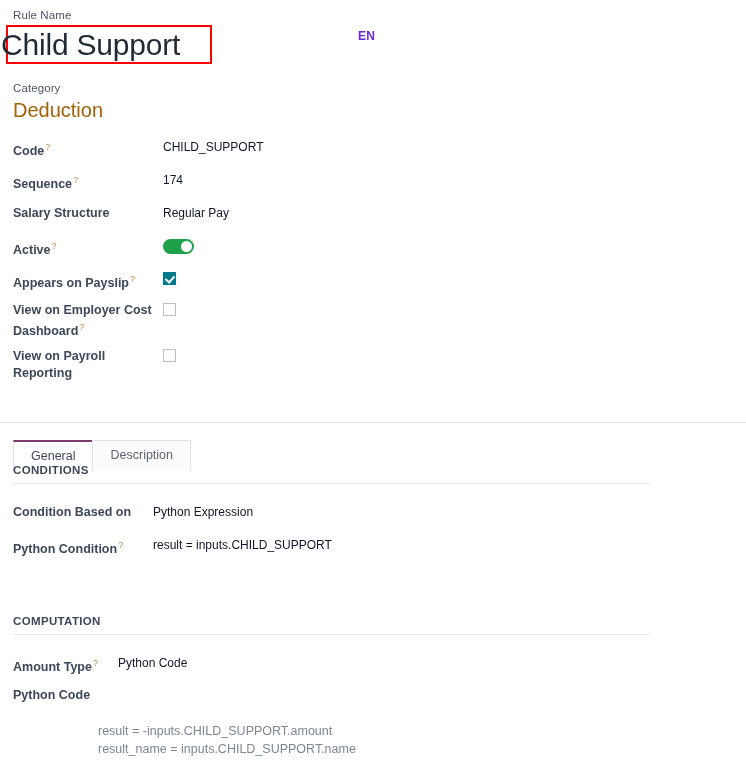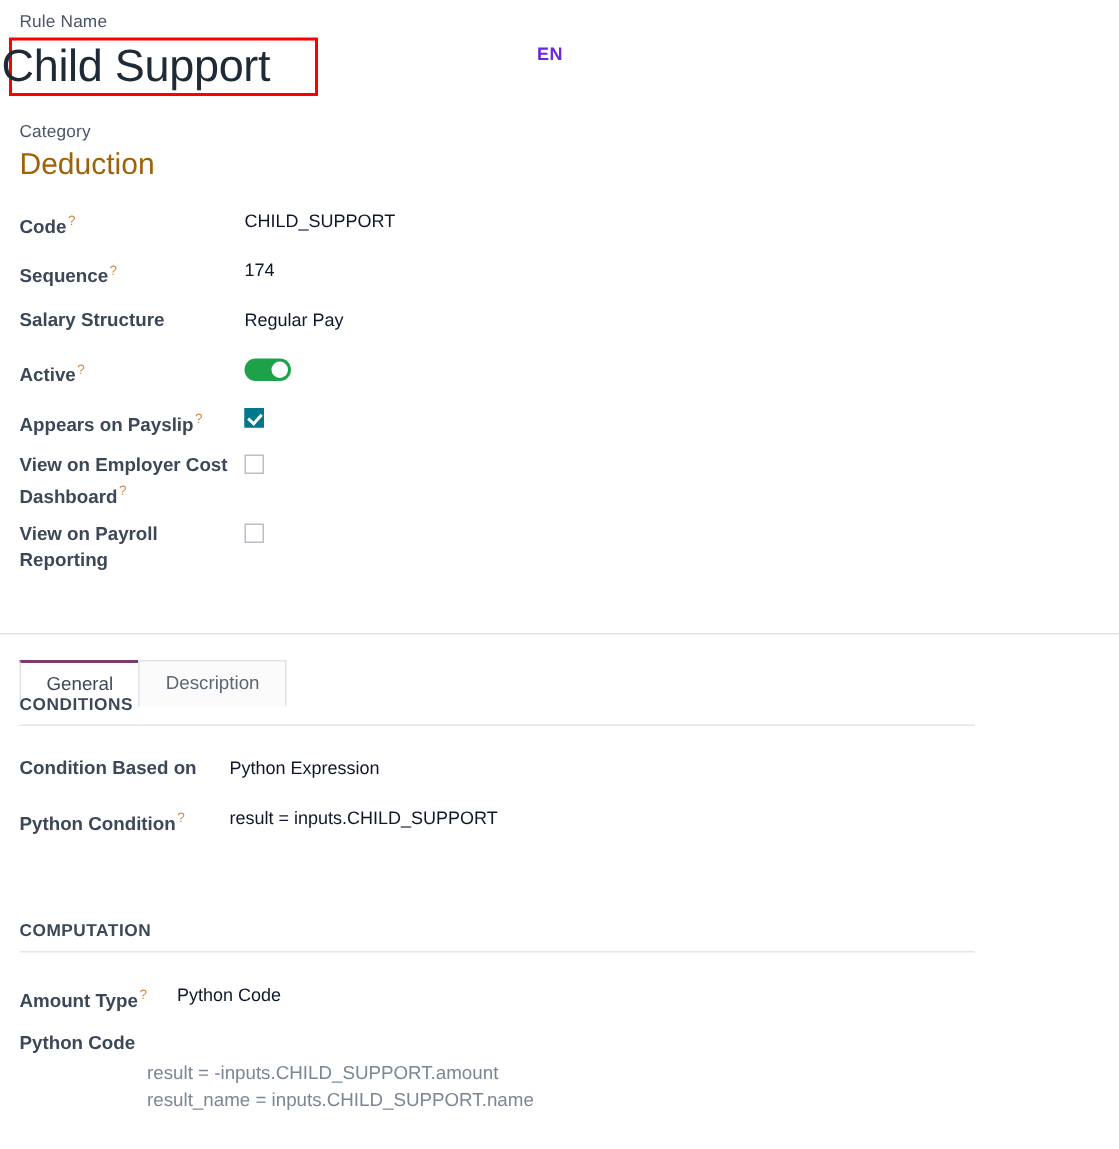--- a/index.html
+++ b/index.html
@@ -201,20 +201,21 @@
     background: #e3e6ea;
   }
 
   .code-block {
     position: absolute;
     left: 98px;
     font-size: 12.5px;
     color: #7b8794;
     line-height: 18px;
     white-space: pre;
+    margin-top: 16px;
   }
 </style>
 </head>
 <body>
 
 <div class="page">
 
   <div class="small-label rule-name-label">Rule Name</div>
 
   <div class="title-box"></div>

